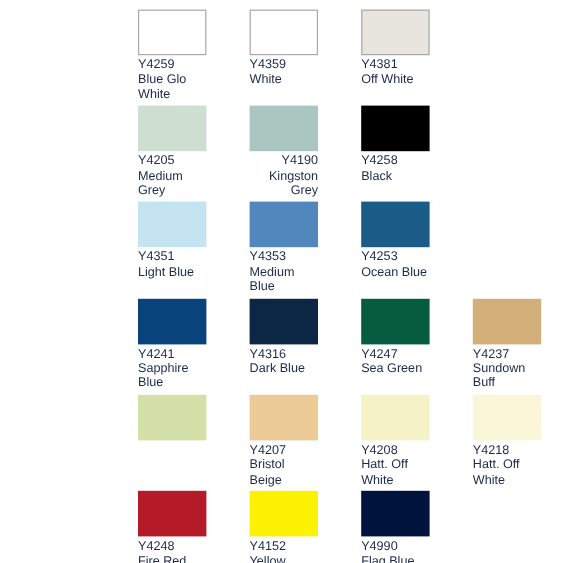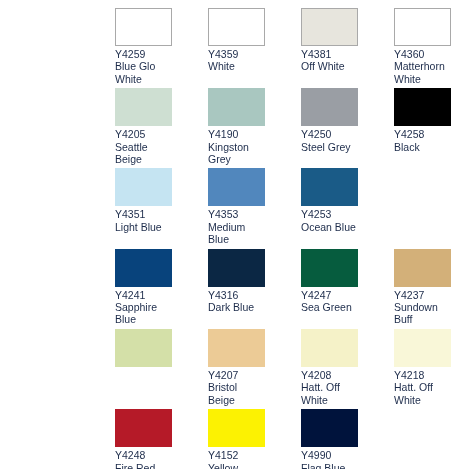--- a/index.html
+++ b/index.html
@@ -90,51 +90,37 @@
           <span class="swatch-name">White</span>
         </div>
       </div>
       <div class="swatch-cell">
         <span class="swatch-chip bordered" style="background: rgb(231, 229, 221);"></span>
         <div class="swatch-label" style="color: rgb(28, 43, 74);">
           <span class="swatch-code">Y4381</span>
           <span class="swatch-name">Off White</span>
         </div>
       </div>
-      <div class="swatch-cell">
-        <span class="swatch-chip bordered" style="background: rgb(255, 255, 255);"></span>
-        <div class="swatch-label" style="color: rgb(28, 43, 74);">
-          <span class="swatch-code">Y4360</span>
-          <span class="swatch-name">Matterhorn White</span>
-        </div>
-      </div>
     </div>
     <div class="swatch-row">
       <div class="swatch-cell">
         <span class="swatch-chip" style="background: rgb(206, 223, 210);"></span>
         <div class="swatch-label" style="color: rgb(28, 43, 74);">
           <span class="swatch-code">Y4205</span>
-          <span class="swatch-name">Seattle Beige</span>
+          <span class="swatch-name">Medium Grey</span>
         </div>
       </div>
       <div class="swatch-cell">
         <span class="swatch-chip" style="background: rgb(169, 199, 192);"></span>
-        <div class="swatch-label" style="color: rgb(28, 43, 74);">
+        <div class="swatch-label" style="color: rgb(28, 43, 74); text-align: right;">
           <span class="swatch-code">Y4190</span>
           <span class="swatch-name">Kingston Grey</span>
         </div>
       </div>
       <div class="swatch-cell">
-        <span class="swatch-chip" style="background: rgb(154, 158, 164);"></span>
-        <div class="swatch-label" style="color: rgb(28, 43, 74);">
-          <span class="swatch-code">Y4250</span>
-          <span class="swatch-name">Steel Grey</span>
-        </div>
-      </div>
-      <div class="swatch-cell">
         <span class="swatch-chip" style="background: rgb(0, 0, 0);"></span>
         <div class="swatch-label" style="color: rgb(28, 43, 74);">
           <span class="swatch-code">Y4258</span>
           <span class="swatch-name">Black</span>
         </div>
       </div>
     </div>
     <div class="swatch-row">
       <div class="swatch-cell">
         <span class="swatch-chip" style="background: rgb(197, 228, 242);"></span>

